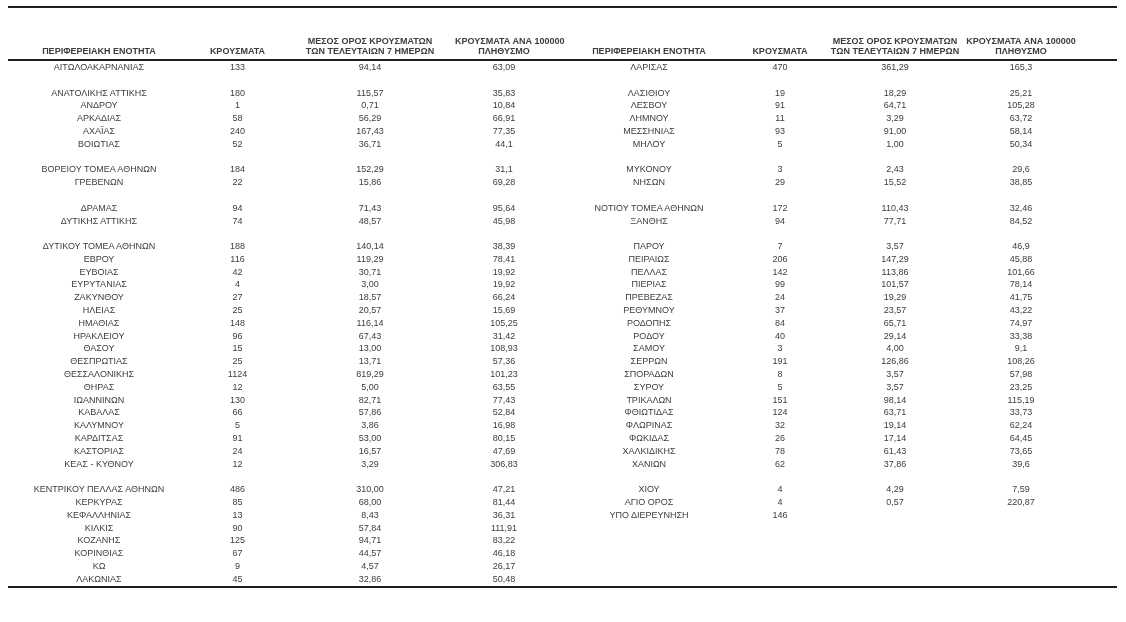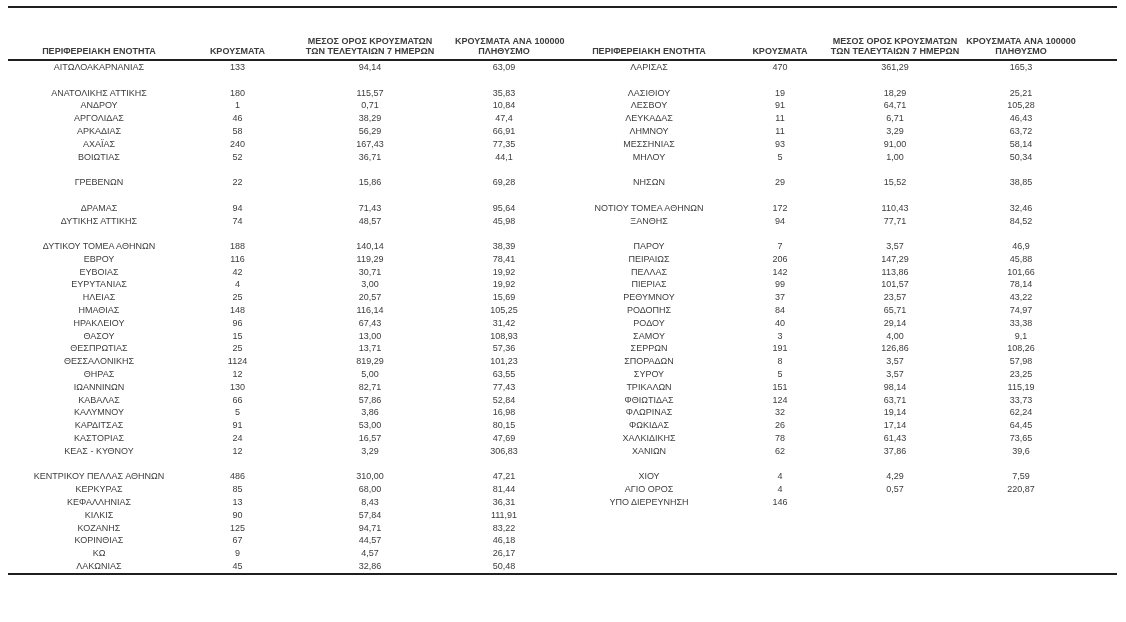--- a/index.html
+++ b/index.html
@@ -135,30 +135,20 @@
           <td>ΑΝΔΡΟΥ</td>
           <td>1</td>
           <td>0,71</td>
           <td>10,84</td>
           <td>ΛΕΣΒΟΥ</td>
           <td>91</td>
           <td>64,71</td>
           <td>105,28</td>
         </tr>
         <tr>
-          <td>ΑΡΓΟΛΙΔΑΣ</td>
-          <td>46</td>
-          <td>38,29</td>
-          <td>47,4</td>
-          <td>ΛΕΥΚΑΔΑΣ</td>
-          <td>11</td>
-          <td>6,71</td>
-          <td>46,43</td>
-        </tr>
-        <tr>
           <td>ΑΡΚΑΔΙΑΣ</td>
           <td>58</td>
           <td>56,29</td>
           <td>66,91</td>
           <td>ΛΗΜΝΟΥ</td>
           <td>11</td>
           <td>3,29</td>
           <td>63,72</td>
         </tr>
         <tr>
@@ -185,20 +175,30 @@
           <td></td>
           <td></td>
           <td></td>
           <td></td>
           <td></td>
           <td></td>
           <td></td>
           <td></td>
         </tr>
         <tr>
+          <td>ΒΟΡΕΙΟΥ ΤΟΜΕΑ ΑΘΗΝΩΝ</td>
+          <td>184</td>
+          <td>152,29</td>
+          <td>31,1</td>
+          <td>ΜΥΚΟΝΟΥ</td>
+          <td>3</td>
+          <td>2,43</td>
+          <td>29,6</td>
+        </tr>
+        <tr>
           <td>ΓΡΕΒΕΝΩΝ</td>
           <td>22</td>
           <td>15,86</td>
           <td>69,28</td>
           <td>ΝΗΣΩΝ</td>
           <td>29</td>
           <td>15,52</td>
           <td>38,85</td>
         </tr>
         <tr>
@@ -275,20 +275,30 @@
           <td>ΕΥΡΥΤΑΝΙΑΣ</td>
           <td>4</td>
           <td>3,00</td>
           <td>19,92</td>
           <td>ΠΙΕΡΙΑΣ</td>
           <td>99</td>
           <td>101,57</td>
           <td>78,14</td>
         </tr>
         <tr>
+          <td>ΖΑΚΥΝΘΟΥ</td>
+          <td>27</td>
+          <td>18,57</td>
+          <td>66,24</td>
+          <td>ΠΡΕΒΕΖΑΣ</td>
+          <td>24</td>
+          <td>19,29</td>
+          <td>41,75</td>
+        </tr>
+        <tr>
           <td>ΗΛΕΙΑΣ</td>
           <td>25</td>
           <td>20,57</td>
           <td>15,69</td>
           <td>ΡΕΘΥΜΝΟΥ</td>
           <td>37</td>
           <td>23,57</td>
           <td>43,22</td>
         </tr>
         <tr>

